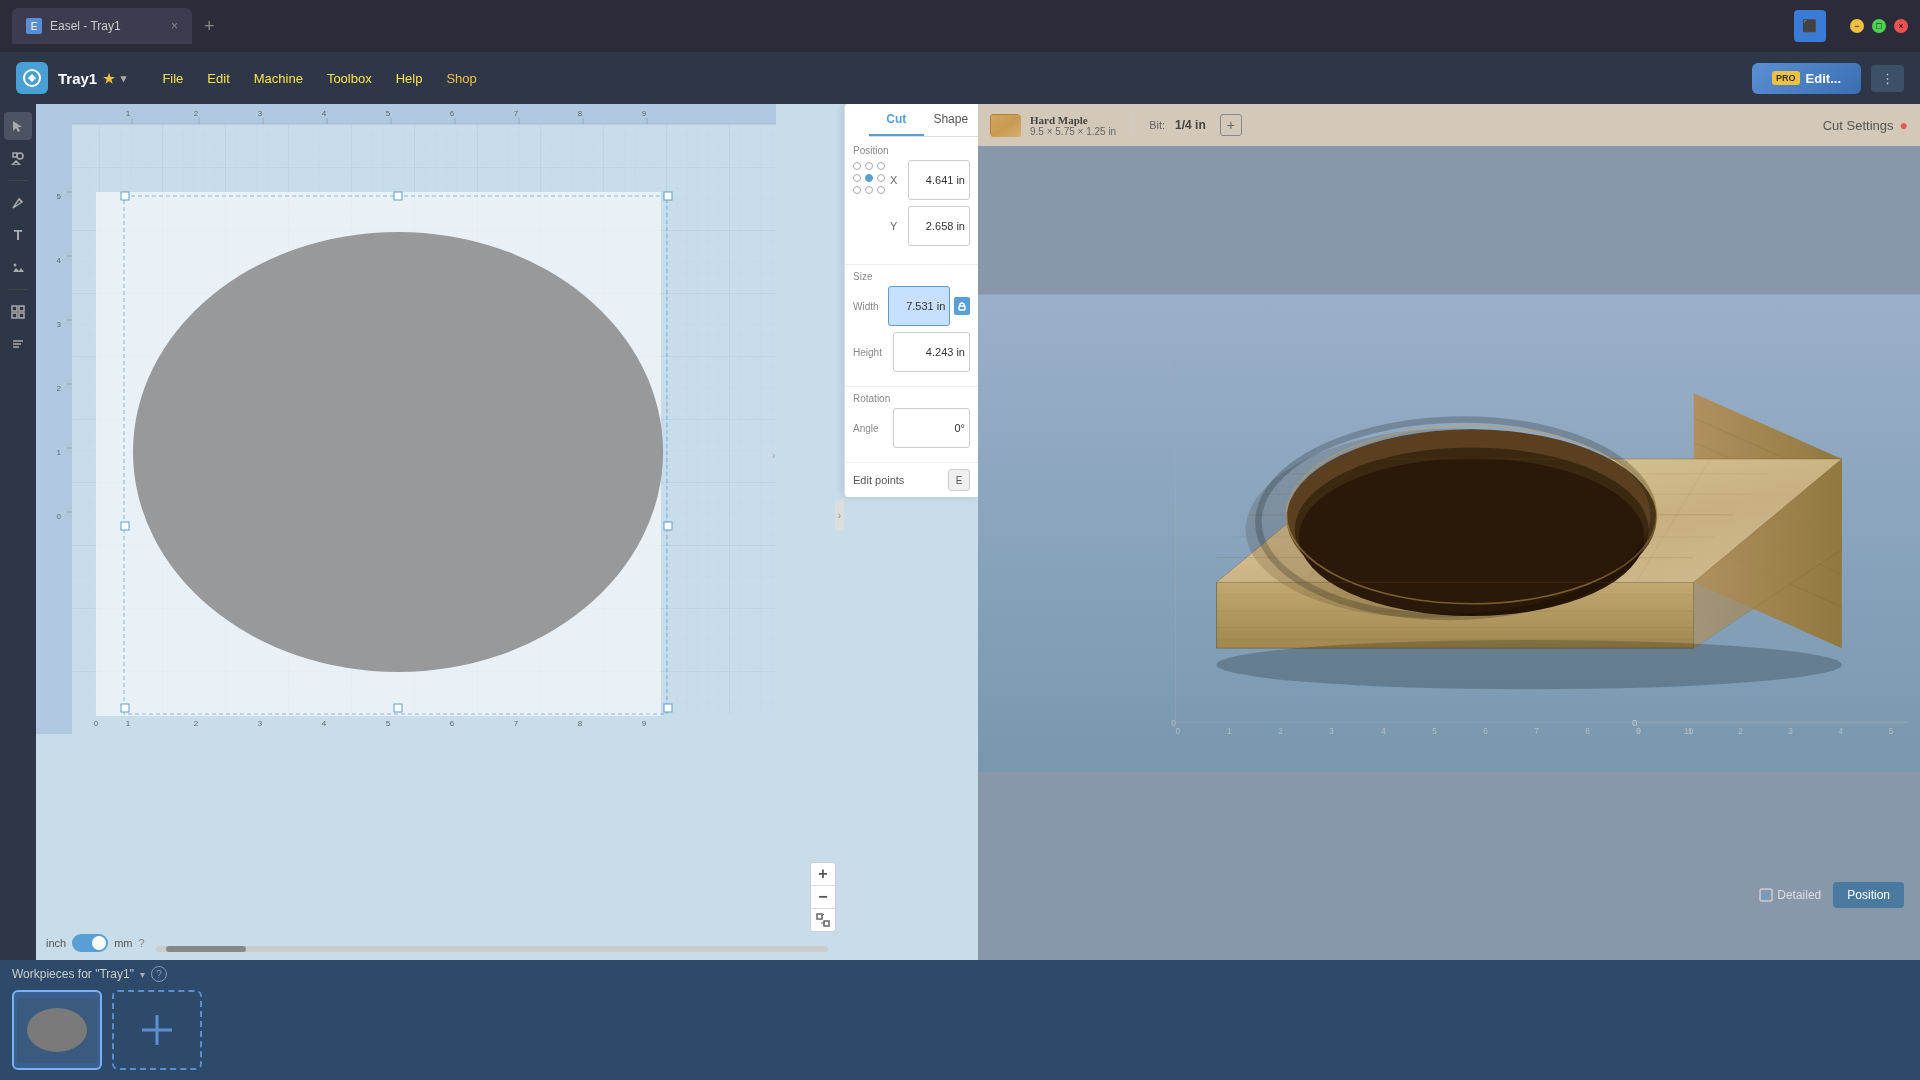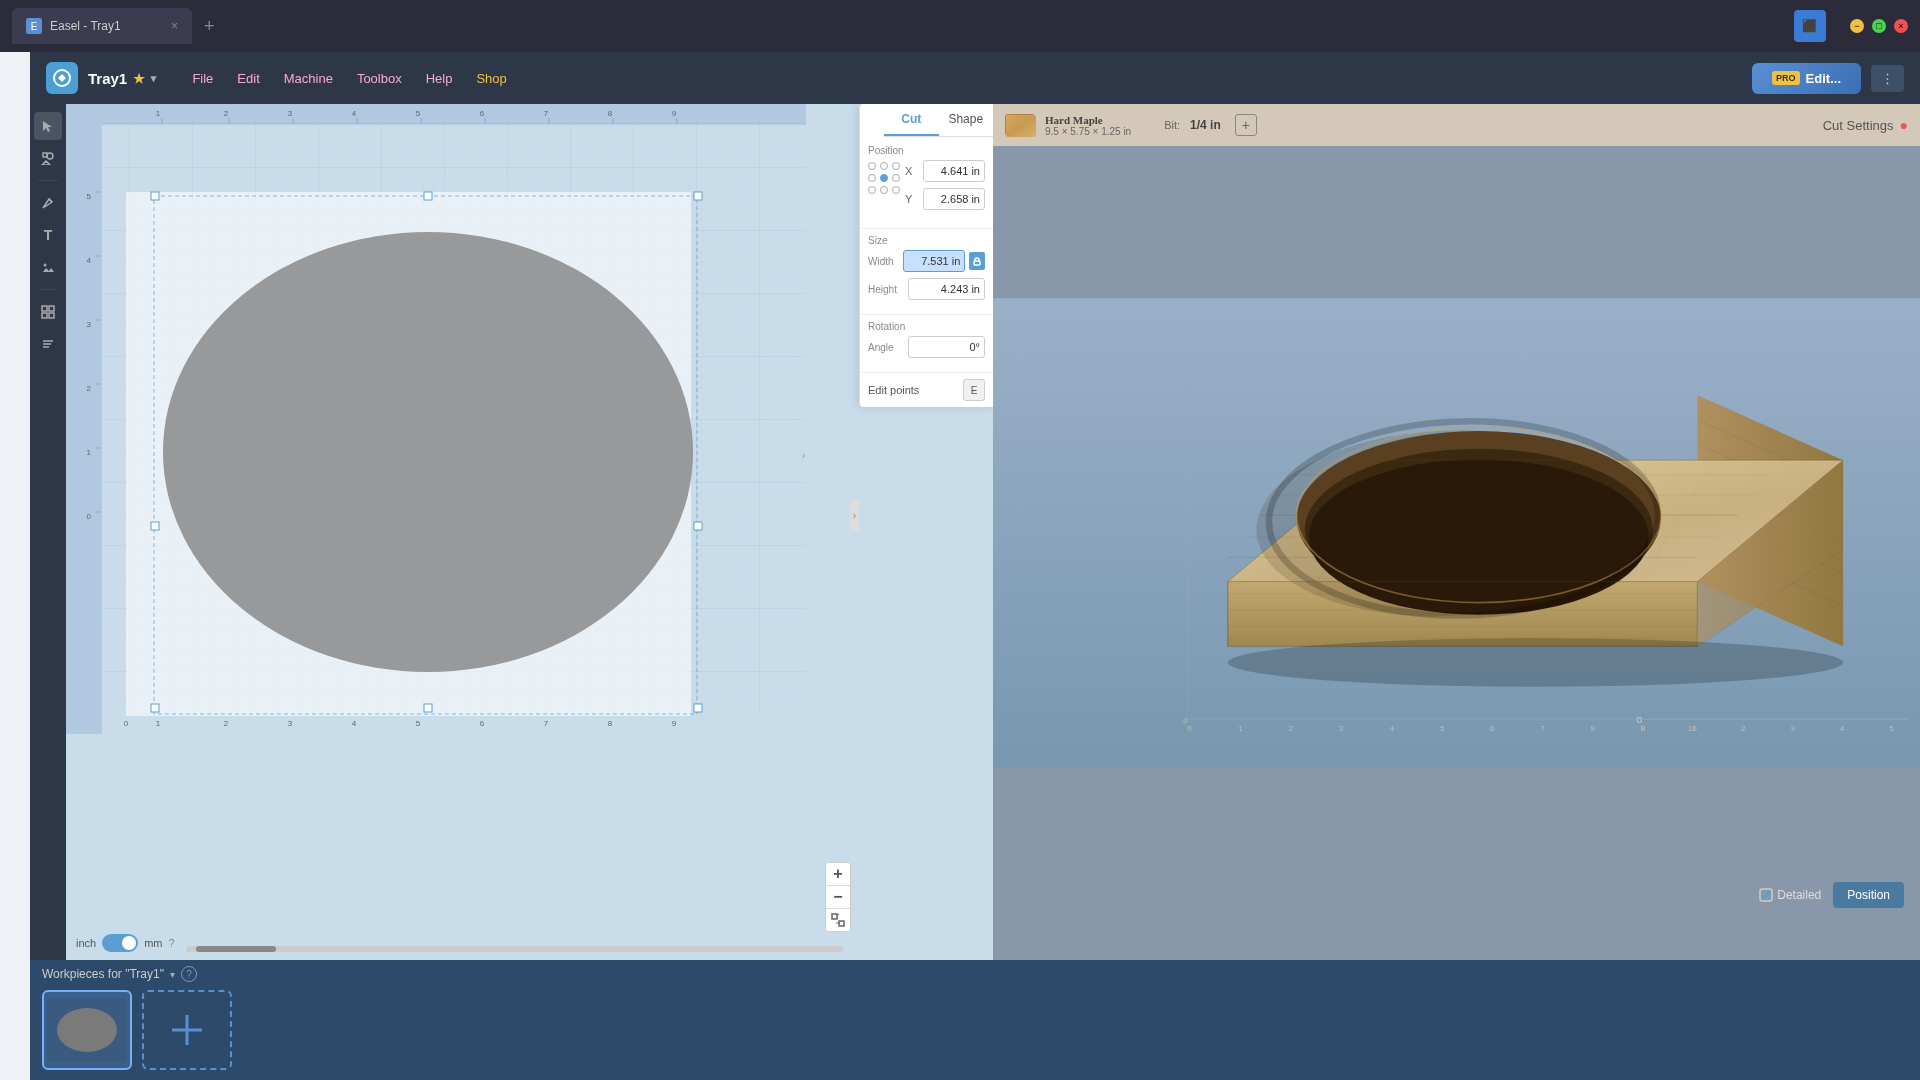--- a/index.html
+++ b/index.html
@@ -38,21 +38,21 @@
     .browser-new-tab { color: #888; font-size: 18px; cursor: pointer; margin-left: 4px; }
     .browser-controls { margin-left: auto; display: flex; gap: 16px; align-items: center; }
     .browser-minimize, .browser-maximize, .browser-close-win {
       width: 14px; height: 14px; border-radius: 50%; display: flex; align-items: center; justify-content: center; font-size: 9px; cursor: pointer;
     }
     .browser-minimize { background: #f0c040; }
     .browser-maximize { background: #50d050; }
     .browser-close-win { background: #f05050; }
 
     
-    .app { width: 100%; height: calc(1080px - 52px); display: flex; flex-direction: column; background: #eef2f7; padding-left: 30px; }
+    .app { width: 100%; height: calc(1080px - 52px); display: flex; flex-direction: column; background: #eef2f7; }
 
     
     .app-toolbar {
       height: 52px;
       background: #2d3748;
       display: flex;
       align-items: center;
       padding: 0 16px;
       gap: 0;
       flex-shrink: 0;
@@ -70,21 +70,21 @@
       font-size: 15px;
       font-weight: 600;
       display: flex;
       align-items: center;
       gap: 6px;
       margin-right: 24px;
     }
     .app-project-name .star { color: #f0c040; font-size: 13px; }
     .app-project-name .caret { color: #aaa; font-size: 11px; }
     .menu-item {
-      color: #f9a8d4;
+      color: #fde047;
       font-size: 13px;
       padding: 6px 12px;
       cursor: pointer;
       border-radius: 4px;
     }
     .menu-item.shop { color: #f0c040; }
     .toolbar-right { margin-left: auto; display: flex; align-items: center; gap: 10px; }
     .pro-carve-btn {
       background: linear-gradient(135deg, #5a8fd4, #3a6fb4);
       color: white;
@@ -191,21 +191,21 @@
       margin-bottom: 4px;
     }
     .panel-row {
       display: flex;
       align-items: center;
       gap: 4px;
       margin-bottom: 6px;
     }
     .panel-input {
       flex: 1;
-      height: 22px;
+      height: 40px;
       border: 1px solid #ccc;
       border-radius: 3px;
       font-size: 11px;
       padding: 2px 4px;
       color: #333;
       text-align: right;
     }
     .panel-input.selected {
       background: #c8e0ff;
       border-color: #5a9fd4;

